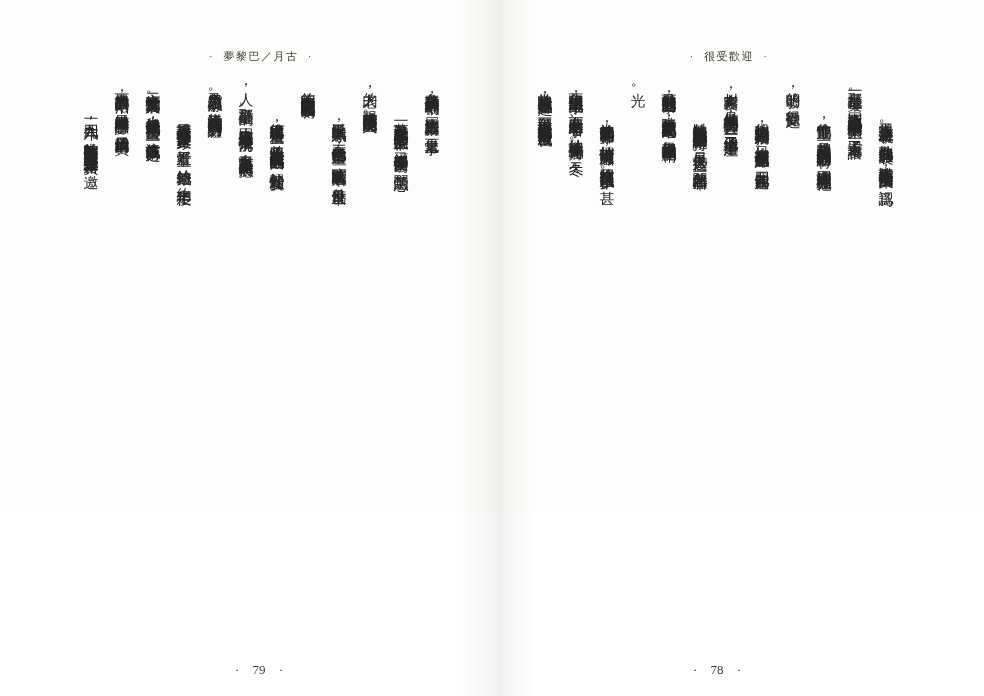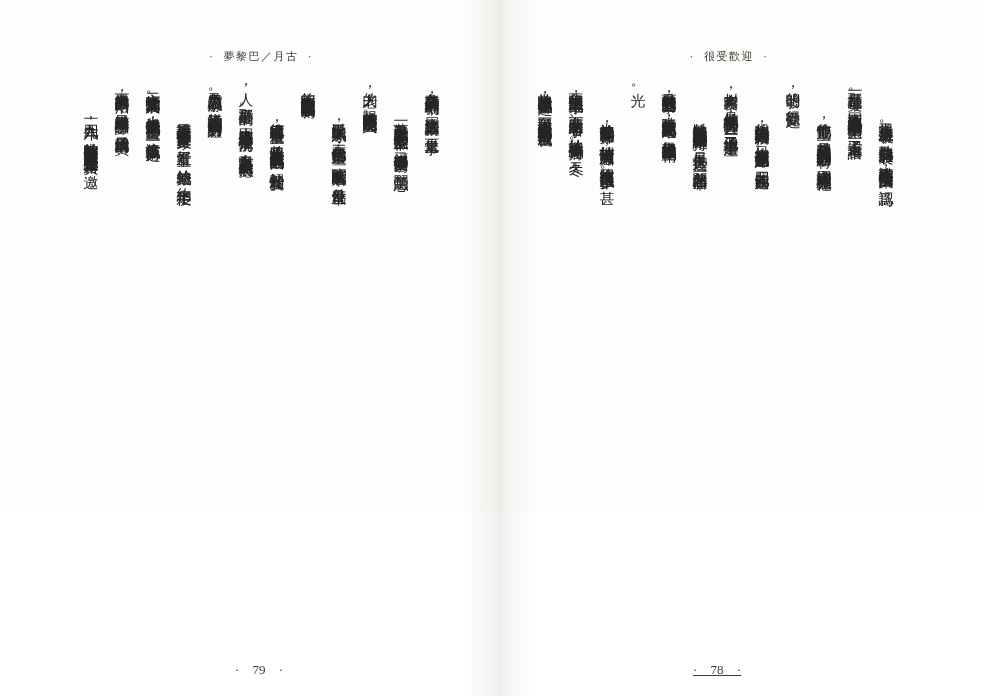--- a/index.html
+++ b/index.html
@@ -36,21 +36,21 @@
   }
   .vtext.leftpage{left:75px;}
   .vtext.rightpage{left:529px;}
   .col{margin:0;padding:0;white-space:nowrap;}
   .ind{text-indent:2em;}
   .page-number{
     position:absolute;top:650px;transform:translateX(-50%);
     font-size:13px;color:#3a3a36;word-spacing:10px;white-space:nowrap;margin-top:12px;
   }
   .page-number.left{left:259px;}
-  .page-number.right{left:717px;text-decoration:underline;}
+  .page-number.right{left:717px;}
 </style>
 </head>
 <body>
 
 <div class="spread">
   <div class="gutter-shadow"></div>
 
   <div class="running-header left">· 夢黎巴／月古 ·</div>
 
   <div class="vtext leftpage">

